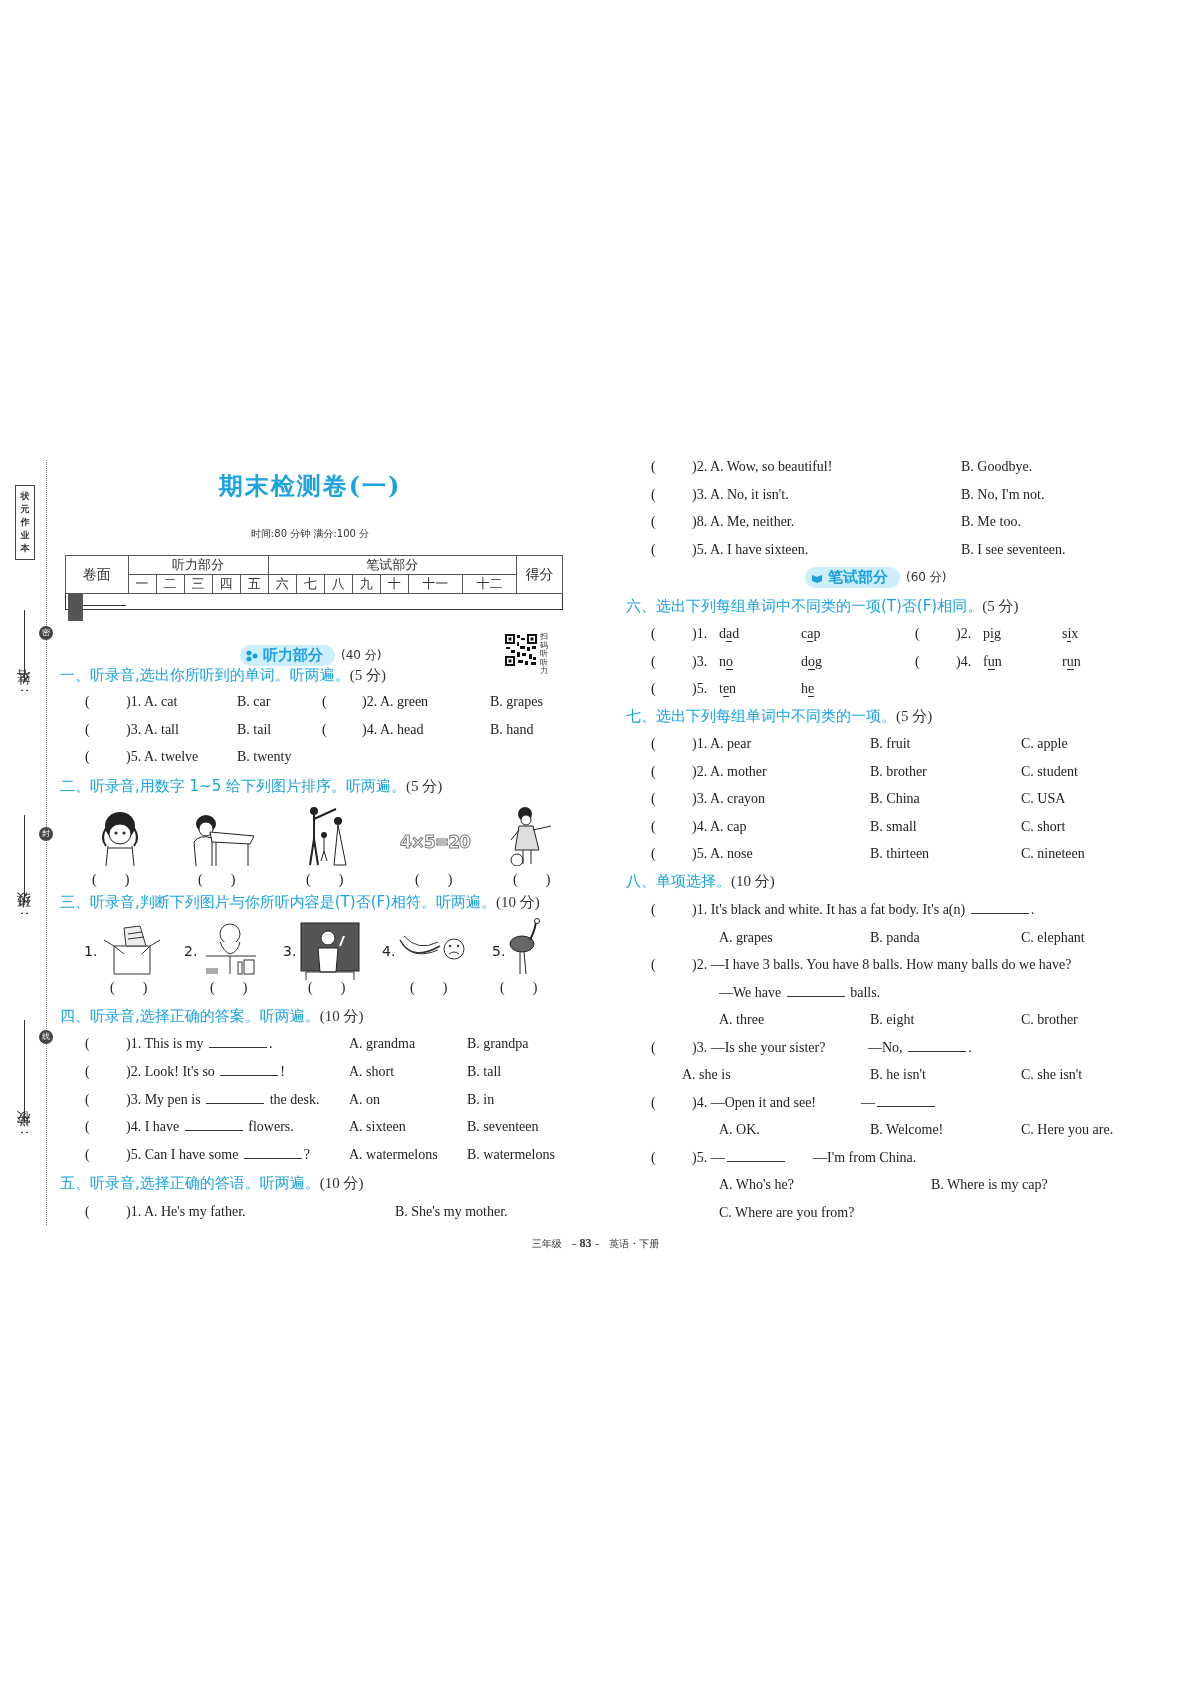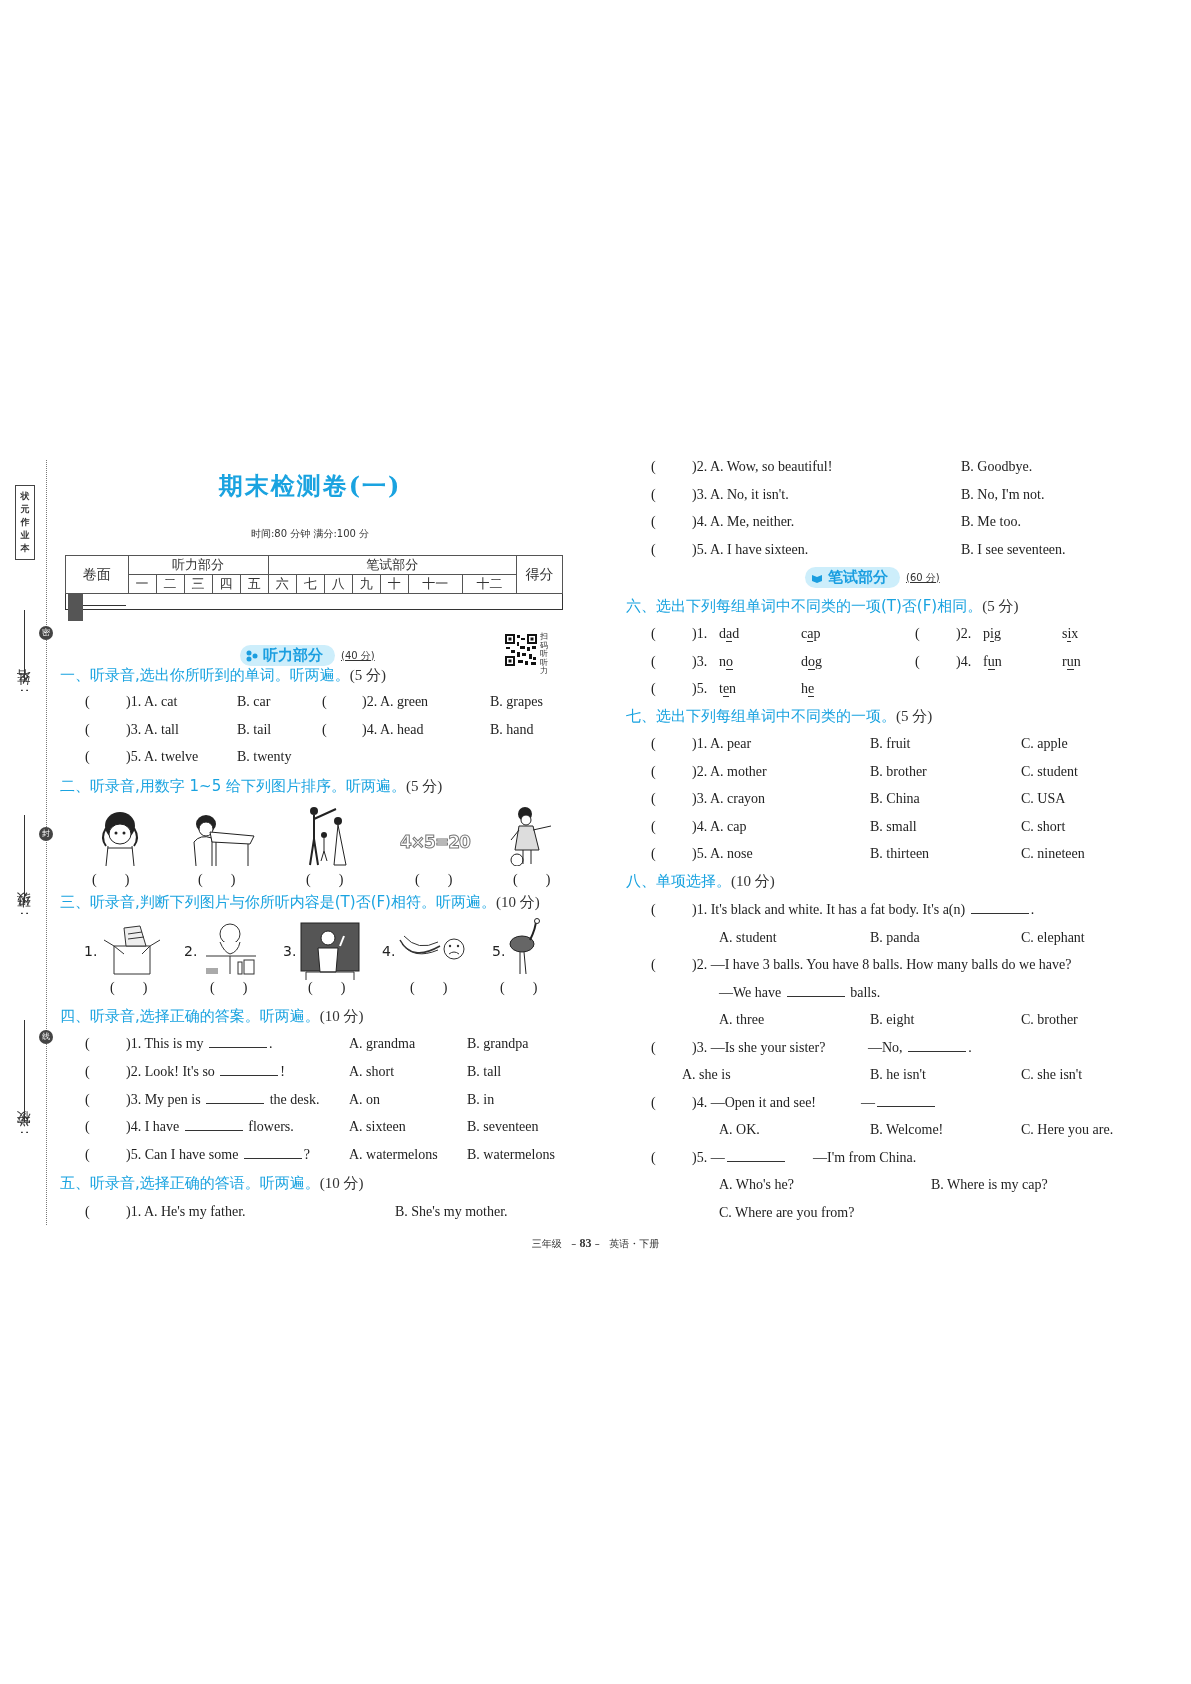--- a/index.html
+++ b/index.html
@@ -29,21 +29,21 @@
   table.score { position: absolute; left: 65px; top: 555px; width: 498px; border-collapse: collapse; font-size: 13px; }
   table.score td { border: 1px solid #555; text-align: center; color: #333; height: 19px; padding: 0; }
   table.score td.big { font-size: 14px; }
   table.score tr.blank td { height: 26px; }
   table.score { border: 1.5px solid #333; }
 
   .part-head { position: absolute; display: flex; align-items: center; font-size: 14px; }
   .pill { display: inline-flex; align-items: center; background: #cdeefb; color: #1a9ee0; font-weight: bold;
           border-radius: 12px; padding: 1px 12px 1px 6px; font-size: 15px; margin-right: 6px; }
   .pill .ico { display: inline-block; width: 12px; height: 12px; margin-right: 5px; }
-  .part-head .pts { color: #333; font-size: 10px; text-decoration: underline; }
+  .part-head .pts { color: #333; font-size: 12px; }
 
   .qr { position: absolute; left: 504px; top: 633px; width: 34px; height: 34px; }
   .qr-text { position: absolute; left: 540px; top: 633px; width: 12px; font-size: 8px; line-height: 8.6px; color: #333; }
 
   .sec { position: absolute; font-size: 15px; white-space: nowrap; }
   .sec .pts { color: #333; font-family: "Liberation Serif", serif; font-size: 15px; }
 
   .row { position: absolute; font-size: 14px; white-space: nowrap; }
   .row span { position: absolute; white-space: nowrap; }
   .blank { display: inline-block; border-bottom: 1px solid #333; width: 58px; height: 12px; vertical-align: baseline; margin: 0 2px; }
@@ -344,21 +344,21 @@
   <span style="left:692px">)2. A. Wow, so beautiful!</span>
   <span style="left:961px">B. Goodbye.</span>
 </div>
 <div class="row" style="left:0;top:487px;width:1191px">
   <span style="left:651px">(</span>
   <span style="left:692px">)3. A. No, it isn't.</span>
   <span style="left:961px">B. No, I'm not.</span>
 </div>
 <div class="row" style="left:0;top:514px;width:1191px">
   <span style="left:651px">(</span>
-  <span style="left:692px">)4. A. Me, neither.</span>
+  <span style="left:692px">)8. A. Me, neither.</span>
   <span style="left:961px">B. Me too.</span>
 </div>
 <div class="row" style="left:0;top:542px;width:1191px">
   <span style="left:651px">(</span>
   <span style="left:692px">)5. A. I have sixteen.</span>
   <span style="left:961px">B. I see seventeen.</span>
 </div>
 
 <div class="part-head cn" style="left:805px;top:567px">
   <span class="pill">
@@ -436,21 +436,21 @@
 
 <div class="sec" style="left:626px;top:872px">
   <span class="blue cn">八、单项选择。</span><span class="pts">(10 分)</span>
 </div>
 
 <div class="row" style="left:0;top:902px;width:1191px">
   <span style="left:651px">(</span>
   <span style="left:692px"><span style="position:static">)1. It's black and white. It has a fat body. It's a(n)</span> <span class="blank" style="position:static"></span><span style="position:static">.</span></span>
 </div>
 <div class="row" style="left:0;top:930px;width:1191px">
-  <span style="left:719px">A. student</span>
+  <span style="left:719px">A. grapes</span>
   <span style="left:870px">B. panda</span>
   <span style="left:1021px">C. elephant</span>
 </div>
 
 <div class="row" style="left:0;top:957px;width:1191px">
   <span style="left:651px">(</span>
   <span style="left:692px">)2. —I have 3 balls. You have 8 balls. How many balls do we have?</span>
 </div>
 <div class="row" style="left:0;top:985px;width:1191px">
   <span style="left:719px"><span style="position:static">—We have</span> <span class="blank" style="position:static"></span> <span style="position:static">balls.</span></span>

